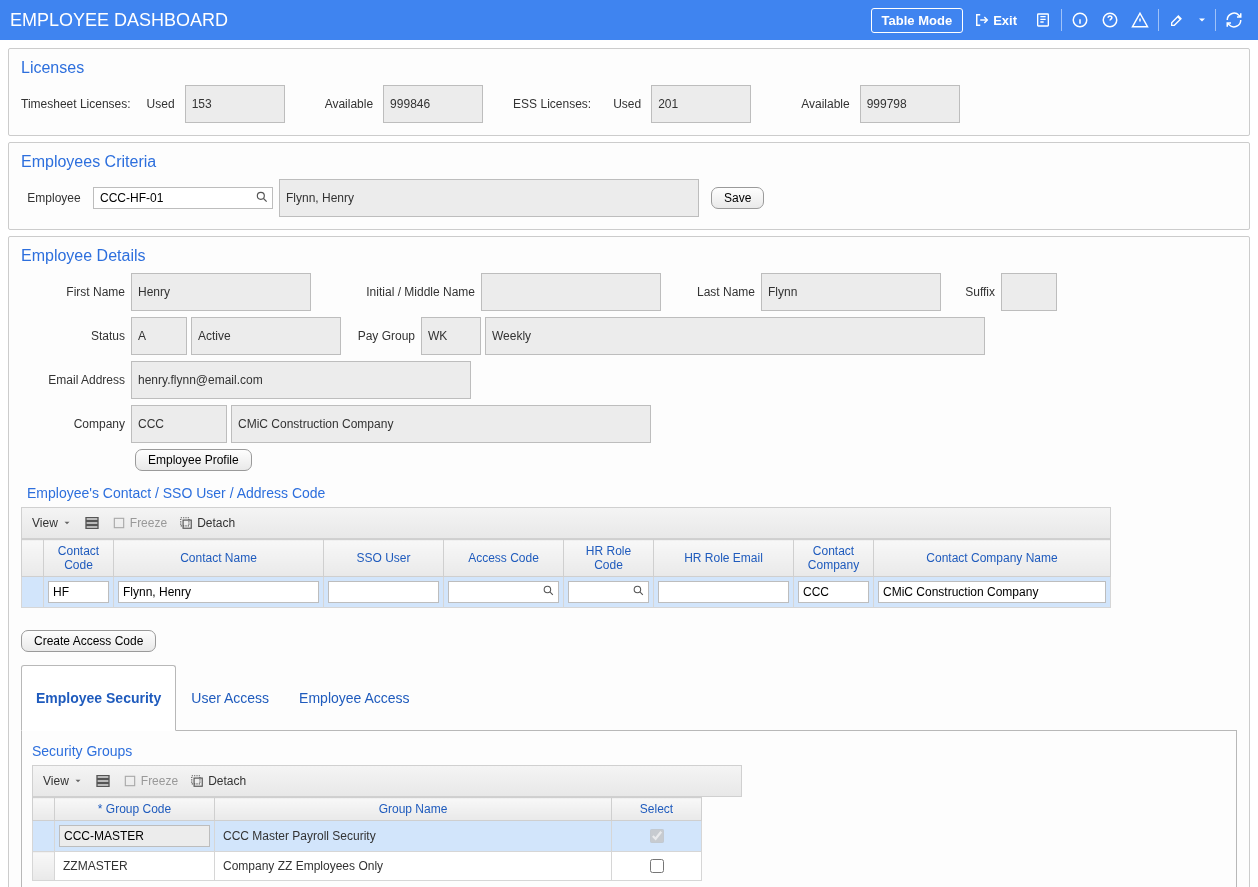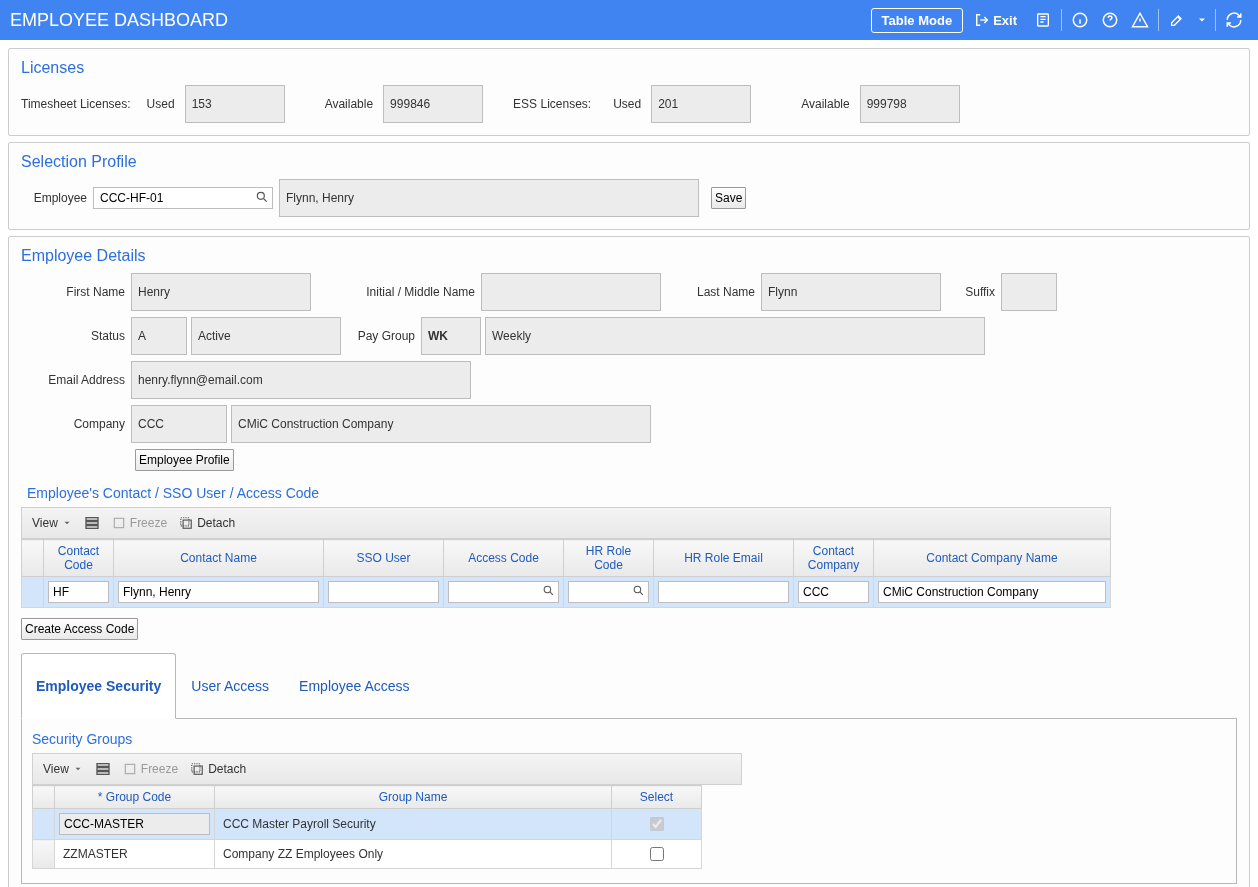--- a/index.html
+++ b/index.html
@@ -74,22 +74,22 @@
   .txt {
     background: #fff;
     border: 1px solid #bdbdbd;
     height: 22px;
     padding: 2px 6px;
     font-size: 12px;
   }
   .btn {
     background: linear-gradient(#fefefe,#e9e9e9);
     border: 1px solid #9a9a9a;
-    padding: 3px 3px;
-    border-radius: 1px;
+    padding: 3px 12px;
+    border-radius: 7px;
     cursor: pointer;
     font-size: 12px;
   }
   .search-wrap { position: relative; display:inline-flex; align-items:center; }
   .search-wrap input { padding-right: 22px; }
   .mag {
     position: absolute; right: 4px; top: 3px;
     color: #777; pointer-events:none;
   }
   .toolbar {
@@ -235,23 +235,23 @@
     <input class="ro" style="width: 100px;" readonly="" value="999846">
     <span class="lbl" style="margin-left:20px">ESS Licenses:</span>
     <span class="lbl" style="margin-left:12px">Used</span>
     <input class="ro" style="width: 100px;" readonly="" value="201">
     <span class="lbl" style="margin-left:40px">Available</span>
     <input class="ro" style="width: 100px;" readonly="" value="999798">
   </div>
 </div>
 
 <div class="panel">
-  <div class="panel-title">Selection Profile</div>
+  <div class="panel-title">Employees Criteria</div>
   <div class="row" style="gap:6px;">
-    <span class="lbl" style="width:66px;text-align:right">Employee</span>
+    <span class="lbl" style="width:66px;text-align:center">Employee</span>
     <span class="search-wrap">
       <input class="txt" style="width: 180px;" value="CCC-HF-01">
       <span class="mag">
         <svg width="14" height="14" viewBox="0 0 24 24" fill="none" stroke="#555" stroke-width="2">
               <circle cx="10" cy="10" r="6"></circle>
               <path d="M20 20l-5-5"></path>
             </svg>
       </span>
     </span>
     <input class="ro" style="width: 420px;" readonly="" value="Flynn, Henry">
@@ -272,41 +272,41 @@
     <input class="ro" style="width: 180px;" readonly="" value="Flynn">
     <span class="lbl lbl-right" style="width:60px">Suffix</span>
     <input class="ro" style="width: 56px;" readonly="" value="">
   </div>
 
   <div class="row" style="margin-bottom:6px;">
     <span class="lbl lbl-right" style="width:110px">Status</span>
     <input class="ro" style="width: 56px;" readonly="" value="A">
     <input class="ro" style="width: 150px; margin-left: 4px;" readonly="" value="Active">
     <span class="lbl lbl-right" style="width:80px">Pay Group</span>
-    <input class="ro" style="width: 60px; font-weight: bold;" readonly="" value="WK">
+    <input class="ro" style="width: 60px;" readonly="" value="WK">
     <input class="ro" style="width: 500px; margin-left: 4px;" readonly="" value="Weekly">
   </div>
 
   <div class="row" style="margin-bottom:6px;">
     <span class="lbl lbl-right" style="width:110px">Email Address</span>
     <input class="ro" style="width: 340px;" readonly="" value="henry.flynn@email.com">
   </div>
 
   <div class="row" style="margin-bottom:6px;">
     <span class="lbl lbl-right" style="width:110px">Company</span>
     <input class="ro" style="width: 96px;" readonly="" value="CCC">
     <input class="ro" style="width: 420px; margin-left: 4px;" readonly="" value="CMiC Construction Company">
   </div>
 
   <div class="row">
     <span style="width:114px"></span>
     <button class="btn">Employee Profile</button>
   </div>
 
-  <div class="subheading">Employee's Contact / SSO User / Access Code</div>
+  <div class="subheading">Employee's Contact / SSO User / Address Code</div>
 
   <div class="toolbar" style="width:1090px;">
     <div class="tool-item">
       <span>View</span>
       <svg width="10" height="10" viewBox="0 0 24 24" fill="#666">
             <path d="M6 9l6 6 6-6z"></path>
           </svg>
     </div>
     <div class="tool-item">
       <svg width="16" height="16" viewBox="0 0 24 24" fill="none" stroke="#555" stroke-width="2">
@@ -372,21 +372,21 @@
                 </span>
           </span>
         </td>
         <td><input class="cell-input" value="" style=""></td>
         <td><input class="cell-input" value="CCC" style=""></td>
         <td><input class="cell-input" value="CMiC Construction Company" style=""></td>
       </tr>
     </tbody>
   </table>
 
-  <div style="margin-top:10px">
+  <div style="margin-top:22px">
     <button class="btn">Create Access Code</button>
   </div>
 
   <div class="tabs">
     <div class="tab active">Employee Security</div>
     <div class="tab">User Access</div>
     <div class="tab">Employee Access</div>
   </div>
 
   <div style="border:1px solid #b8b8b8;border-top:none;padding:10px 10px 14px 10px;">

